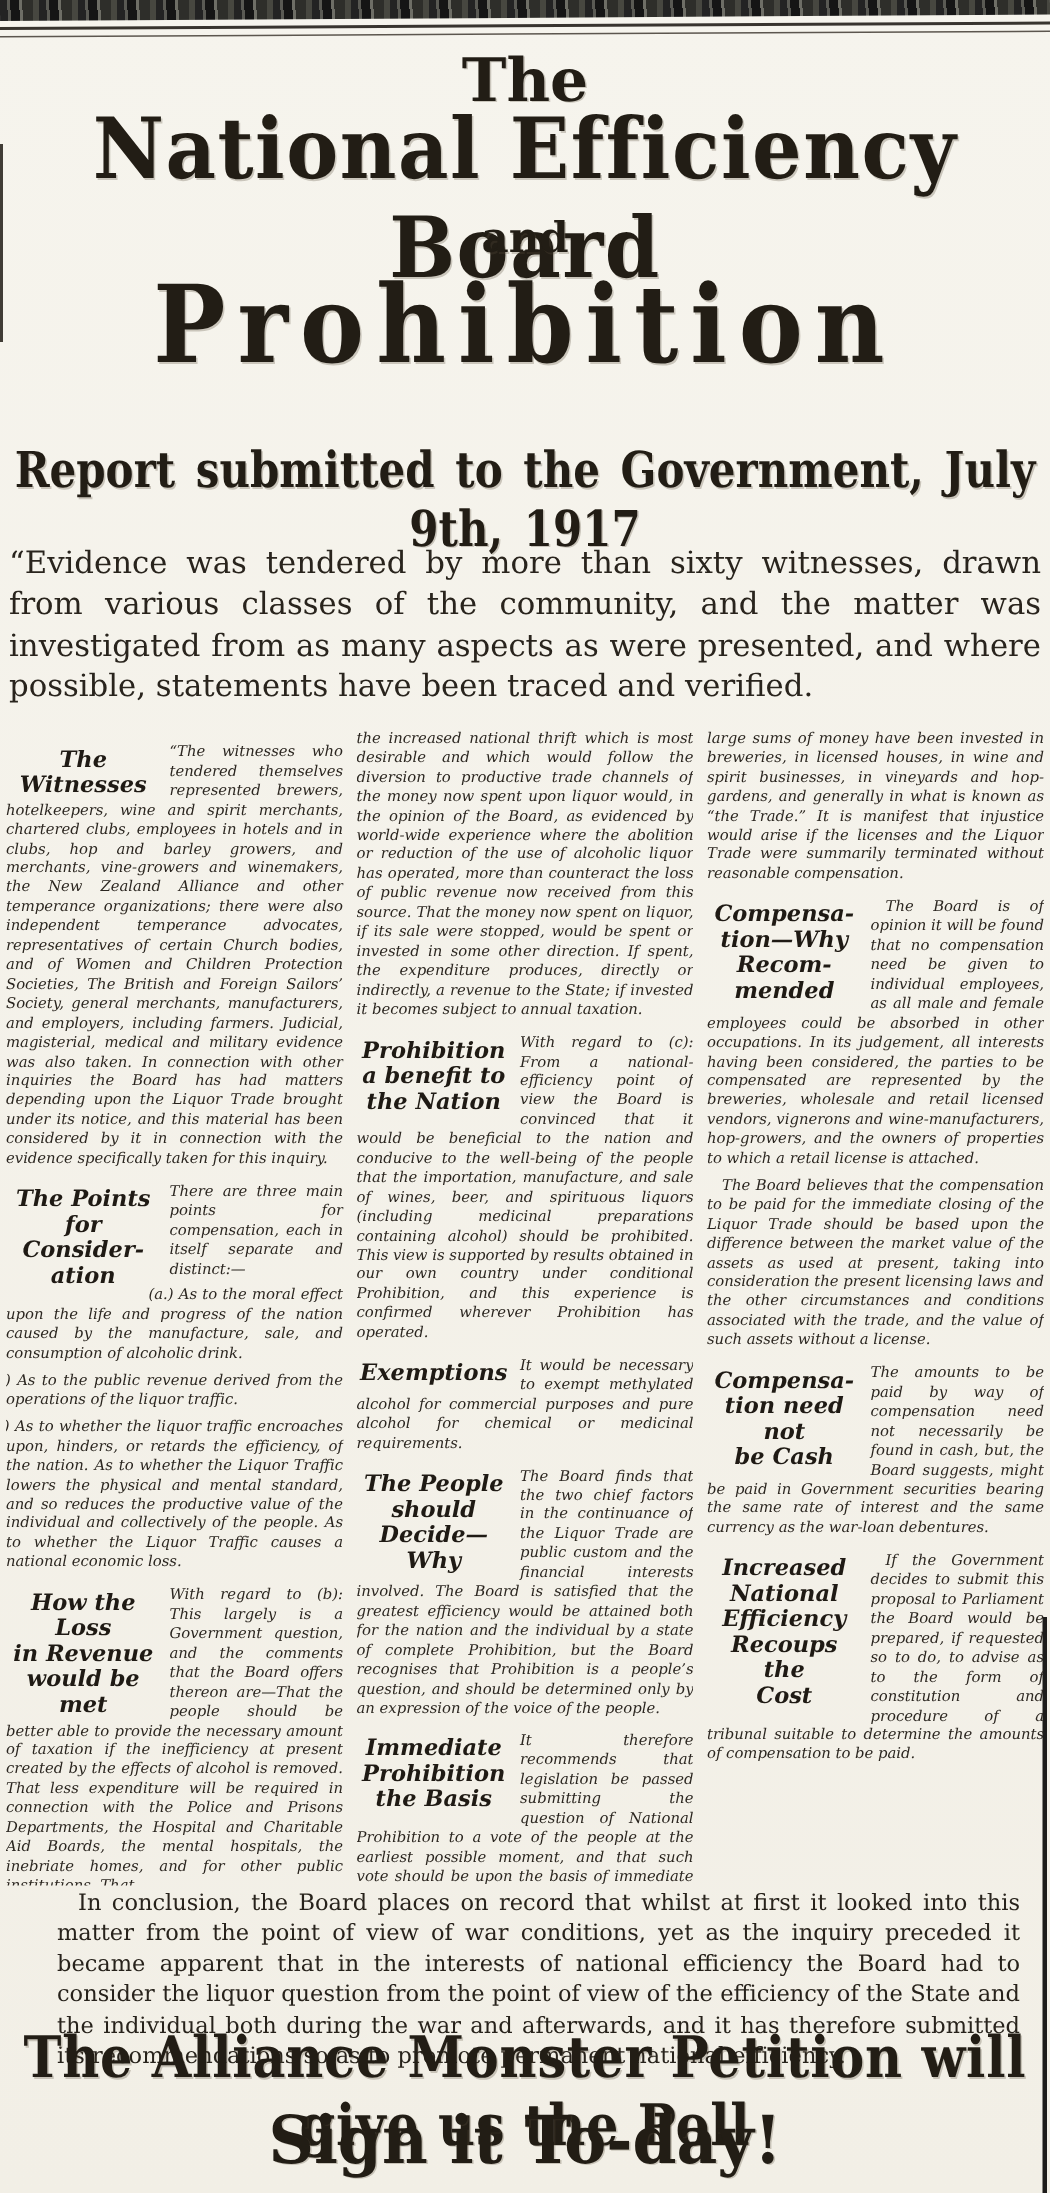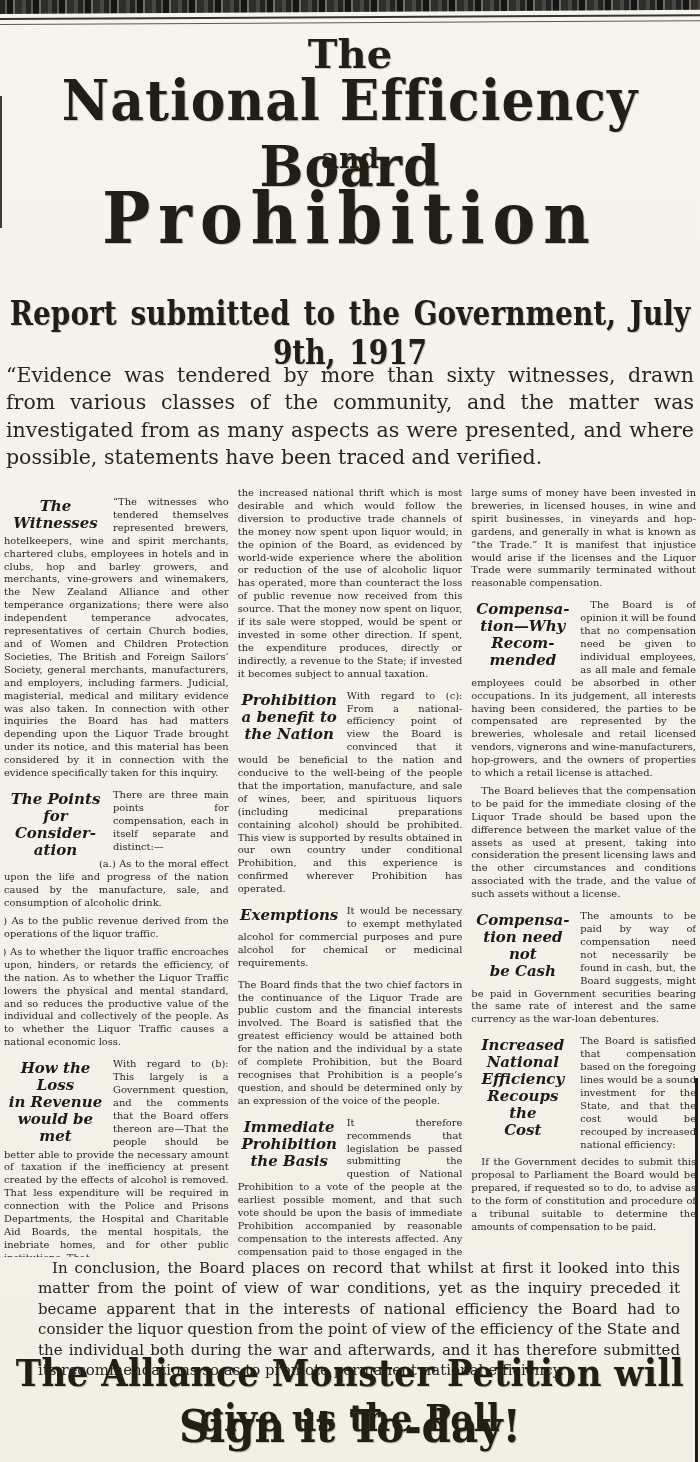--- a/index.html
+++ b/index.html
@@ -25,21 +25,21 @@
   .m-proh{top:180px;font-size:64px;letter-spacing:8px;transform:scaleY(1.12);}
   .subtitle{top:300px;font-size:28px;word-spacing:4px;transform:scaleY(1.18);}
   
   .lead{position:absolute;top:362px;left:6px;right:6px;
     font-size:20.5px;line-height:1.33;text-align:justify;color:#29241d;}
   
   .columns{position:absolute;top:487px;left:4px;right:4px;height:770px;
     display:flex;gap:9px;overflow:hidden;}
   .col{width:226px;overflow:hidden;text-align:justify;
     font-size:9.9px;line-height:12.9px;color:#2b2620;}
-  .col p{margin:0 0 5px 0;}
+  .col p{margin:0 0 5px 0;font-style:italic;}
   .section{margin-top:9px;}
   .cutin{float:left;width:103px;margin:2px 6px 2px 0;
     font-style:italic;font-weight:bold;font-size:15px;line-height:17px;
     text-align:center;white-space:pre-line;color:#1f1a14;}
   .item{margin:0 0 5px 24px;text-indent:-14px;}
   .ind{text-indent:10px;}
   
   .concl{position:absolute;top:1258px;left:38px;right:20px;
     font-size:15px;line-height:1.36;text-indent:14px;text-align:justify;color:#27221b;}
   
@@ -101,20 +101,23 @@
       <div class="cutin">Prohibition
 a benefit to
 the Nation</div>
       <p>With regard to (c): From a national-efficiency point of view the Board is convinced that it would be beneficial to the nation and conducive to the well-being of the people that the importation, manufacture, and sale of wines, beer, and spirituous liquors (including medicinal preparations containing alcohol) should be prohibited. This view is supported by results obtained in our own country under conditional Prohibition, and this experience is confirmed wherever Prohibition has operated.</p>
     </div>
     <div class="section">
       <div class="cutin">Exemptions</div>
       <p>It would be necessary to exempt methylated alcohol for commercial purposes and pure alcohol for chemical or medicinal requirements.</p>
     </div>
     <div class="section">
+      <div class="cutin">The People
+should
+Decide—Why</div>
       <p>The Board finds that the two chief factors in the continuance of the Liquor Trade are public custom and the financial interests involved. The Board is satisfied that the greatest efficiency would be attained both for the nation and the individual by a state of complete Prohibition, but the Board recognises that Prohibition is a people’s question, and should be determined only by an expression of the voice of the people.</p>
     </div>
     <div class="section">
       <div class="cutin">Immediate
 Prohibition
 the Basis</div>
       <p>It therefore recommends that legislation be passed submitting the question of National Prohibition to a vote of the people at the earliest possible moment, and that such vote should be upon the basis of immediate Prohibition accompanied by reasonable compensation to the interests affected. Any compensation paid to those engaged in the Liquor Trade would for the greater part remain and be invested within the Dominion and thus be used for production and trade.</p>
 
     </div>
   </div>
@@ -134,21 +137,20 @@
 tion need not
 be Cash</div>
       <p>The amounts to be paid by way of compensation need not necessarily be found in cash, but, the Board suggests, might be paid in Government securities bearing the same rate of interest and the same currency as the war-loan debentures.</p>
     </div>
     <div class="section">
       <div class="cutin">Increased
 National
 Efficiency
 Recoups the
 Cost</div>
-      <p>The Board is satisfied that compensation based on the foregoing lines would be a sound investment for the State, and that the cost would be recouped by increased national efficiency:</p>
       <p class="ind">If the Government decides to submit this proposal to Parliament the Board would be prepared, if requested so to do, to advise as to the form of constitution and procedure of a tribunal suitable to determine the amounts of compensation to be paid.</p>
 
     </div>
   </div>
 
 </div>
 
 <div class="concl">In conclusion, the Board places on record that whilst at first it looked into this matter from the point of view of war conditions, yet as the inquiry preceded it became apparent that in the interests of national efficiency the Board had to consider the liquor question from the point of view of the efficiency of the State and the individual both during the war and afterwards, and it has therefore submitted its recommendations so as to promote permanent national efficiency.</div>
 
 <div class="display foot1">The Alliance Monster Petition will give us the Poll</div>

